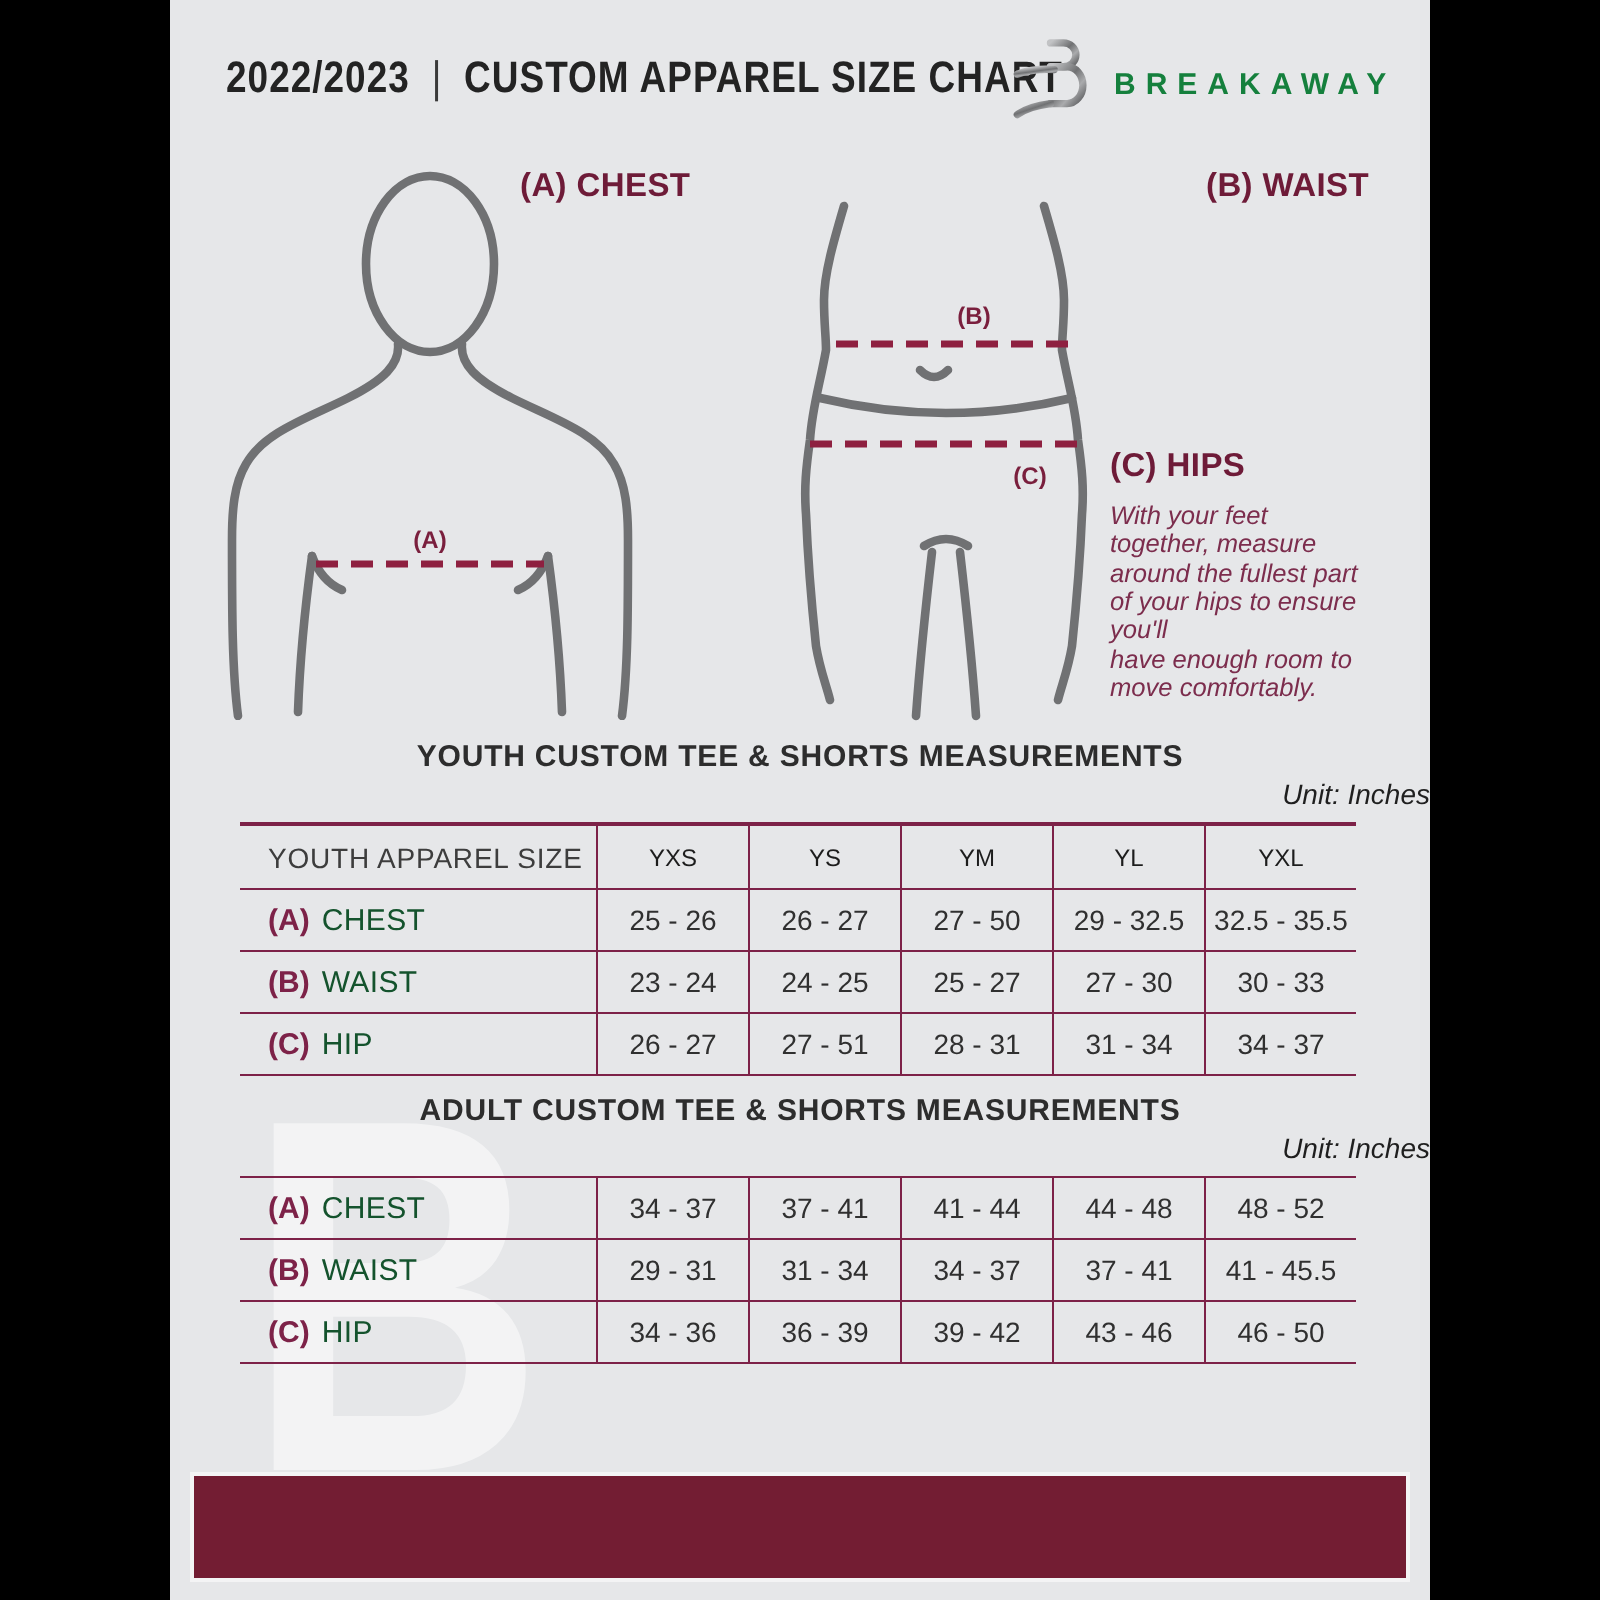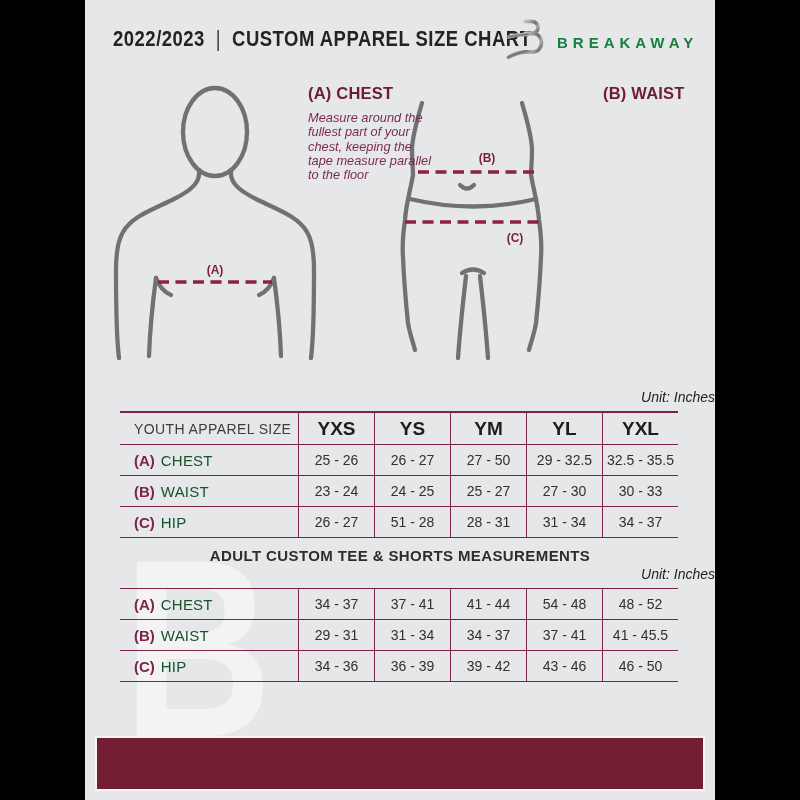--- a/index.html
+++ b/index.html
@@ -26,21 +26,21 @@
   .logo{position:absolute;left:420px;top:15px;z-index:2;}
   
   .instr{position:absolute;z-index:2;}
   .instr h3{
     margin:0;font-size:16.5px;font-weight:bold;color:#6e1b38;letter-spacing:.2px;
   }
   .instr .desc{
     margin-top:8px;font-size:12.8px;line-height:1.12;font-style:italic;
     color:#7c2d4d;white-space:pre-line;
   }
-  .instr-a{left:175px;top:84px;width:175px;margin-left:48px;}
+  .instr-a{left:175px;top:84px;width:175px;}
   .instr-b{left:470px;top:84px;width:150px;margin-left:48px;}
   .instr-c{left:470px;top:224px;width:150px;}
   .figsvg{position:absolute;z-index:1;}
   .fig1{left:25px;top:78px;}
   .fig2{left:302px;top:92px;}
   .fig-label{font-size:12px;font-weight:bold;fill:#7a1f3d;font-family:"Liberation Sans",sans-serif;}
   
   .sec-title{
     position:absolute;left:0;width:100%;text-align:center;z-index:2;
     font-size:15px;font-weight:bold;color:#2d2d2d;letter-spacing:.4px;
@@ -57,21 +57,21 @@
   .trow{
     display:grid;grid-template-columns:178px 76px 76px 76px 76px 76px;
     border-top:1.6px solid #7d2248;height:30px;
   }
   .trow.thead{border-top:2.2px solid #7d2248;height:31px;}
   .cell{
     display:flex;align-items:center;justify-content:center;
     font-size:14px;color:#303030;
   }
   .cell + .cell{border-left:1.6px solid #7d2248;}
-  .thead .size-cell{font-weight:bold;font-size:19px;color:#1d1d1d;}
+  .thead .size-cell{font-weight:normal;font-size:12px;color:#1d1d1d;}
   .label-cell{justify-content:flex-start;padding-left:14px;}
   .thead .label-cell{font-size:14px;color:#3d3d3d;letter-spacing:.4px;}
   .pfx{color:#7d2248;font-weight:bold;margin-right:6px;font-size:15px;}
   .rlbl{color:#14532d;font-size:15px;letter-spacing:.2px;}
   
   .watermark{
     position:absolute;left:38px;top:548px;z-index:0;
     font-size:252px;line-height:.8;font-weight:bold;
     color:rgba(255,255,255,.5);
     transform:scaleX(.82);transform-origin:left top;
@@ -138,30 +138,36 @@
       <path d="M 93 184 C 96 210, 99 238, 101 266"></path>
     </g>
     <line x1="31" y1="80" x2="148" y2="80" stroke="#8e2040" stroke-width="3.4" stroke-dasharray="11 6.5"></line>
     <line x1="18" y1="130" x2="155" y2="130" stroke="#8e2040" stroke-width="3.4" stroke-dasharray="11 6.5"></line>
     <text class="fig-label" x="100" y="70" text-anchor="middle">(B)</text>
     <text class="fig-label" x="128" y="150" text-anchor="middle">(C)</text>
   </svg>
 
   <div class="instr instr-a">
     <h3>(A) CHEST</h3>
-    <div class="desc">Measure around the
-fullest part of your
-chest, keeping the
-tape measure parallel
-to the floor</div>
   </div>
   <div class="instr instr-b">
     <h3>(B) WAIST</h3>
   </div>
-
+  <div class="instr instr-c">
+    <h3>(C) HIPS</h3>
+    <div class="desc">With your feet
+together, measure
+around the fullest part
+of your hips to ensure
+you'll
+have enough room to
+move comfortably.</div>
+  </div>
+
+  <div class="sec-title" style="top:370px">YOUTH CUSTOM TEE &amp; SHORTS MEASUREMENTS</div>
   <div class="sec-unit" style="top:389px">Unit: Inches</div>
 
   <div class="size-table" style="top:411px">
     <div class="trow thead">
       <div class="cell label-cell">YOUTH APPAREL SIZE</div>
       <div class="cell size-cell">YXS</div>
       <div class="cell size-cell">YS</div>
       <div class="cell size-cell">YM</div>
       <div class="cell size-cell">YL</div>
       <div class="cell size-cell">YXL</div>
@@ -187,40 +193,40 @@
       <div class="cell">25 - 27</div>
       <div class="cell">27 - 30</div>
       <div class="cell">30 - 33</div>
     </div>
     <div class="trow">
       <div class="cell label-cell">
           <span class="pfx">(C)</span>
           <span class="rlbl">HIP</span>
         </div>
       <div class="cell">26 - 27</div>
-      <div class="cell">51 - 28</div>
+      <div class="cell">27 - 51</div>
       <div class="cell">28 - 31</div>
       <div class="cell">31 - 34</div>
       <div class="cell">34 - 37</div>
     </div>
   </div>
 
   <div class="sec-title" style="top:547px">ADULT CUSTOM TEE &amp; SHORTS MEASUREMENTS</div>
   <div class="sec-unit" style="top:566px">Unit: Inches</div>
 
   <div class="size-table" style="top:588px">
     <div class="trow">
       <div class="cell label-cell">
           <span class="pfx">(A)</span>
           <span class="rlbl">CHEST</span>
         </div>
       <div class="cell">34 - 37</div>
       <div class="cell">37 - 41</div>
       <div class="cell">41 - 44</div>
-      <div class="cell">54 - 48</div>
+      <div class="cell">44 - 48</div>
       <div class="cell">48 - 52</div>
     </div>
     <div class="trow">
       <div class="cell label-cell">
           <span class="pfx">(B)</span>
           <span class="rlbl">WAIST</span>
         </div>
       <div class="cell">29 - 31</div>
       <div class="cell">31 - 34</div>
       <div class="cell">34 - 37</div>

